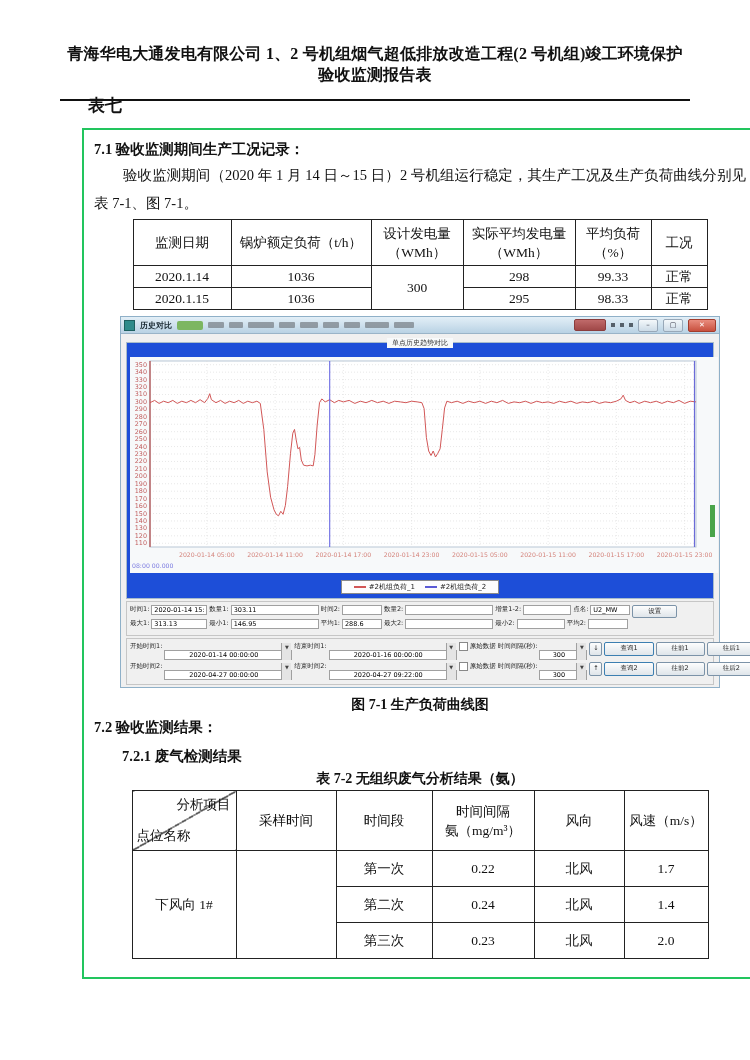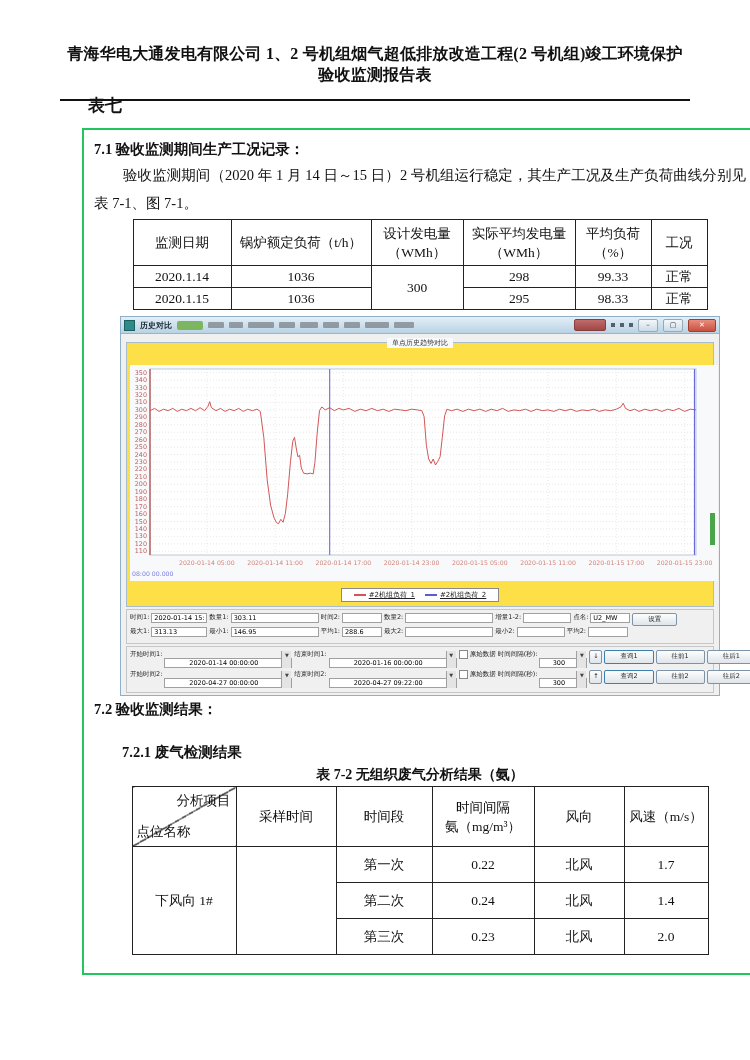--- a/index.html
+++ b/index.html
@@ -6,21 +6,21 @@
   .page{position:relative;width:750px;height:1060px;background:#fff;overflow:hidden;
         font-family:"Liberation Serif","DejaVu Serif",serif;color:#111;}
   
   .doc-header{position:absolute;top:44px;left:60px;right:60px;text-align:center;
               font-size:16px;font-weight:bold;letter-spacing:.2px;
               border-bottom:2px solid #111;padding-bottom:13px;}
   .section-label{position:absolute;top:94px;left:88px;font-size:17px;font-weight:bold;}
   .content-box{position:absolute;top:128px;left:82px;width:676px;border:2px solid #22c55e;
                padding:6px 6px 16px 6px;box-sizing:border-box;background:#fff;}
   .h-sec{font-size:14.5px;font-weight:bold;margin:4px 4px 2px 4px;}
-  .h-sub{font-size:14.5px;font-weight:bold;margin:24px 4px 2px 32px;}
+  .h-sub{font-size:14.5px;font-weight:bold;margin:10px 4px 2px 32px;}
   .para{font-size:14.5px;line-height:28px;text-indent:2em;margin:2px 4px;text-align:justify;}
   .tbl-caption{font-size:14px;font-weight:bold;text-align:center;margin:4px 0 2px 0;}
   .fig-caption{font-size:14px;font-weight:bold;text-align:center;margin:8px 0 0 0;}
   table.doc{border-collapse:collapse;margin:2px auto;table-layout:fixed;}
   table.doc th,table.doc td{border:1px solid #222;text-align:center;vertical-align:middle;
      font-weight:normal;font-size:13.5px;padding:0 2px;overflow:hidden;}
   table.t71{width:574px;}
   table.t71 .hr{height:46px;}
   table.t71 .dr{height:22px;}
   table.t72{width:576px;}
@@ -46,27 +46,27 @@
   .tb-spacer{flex:1;}
   .tb-redbtn{width:30px;height:10px;background:linear-gradient(#c06a6a,#a04848);
              border:1px solid #8a3d3d;border-radius:2px;flex:none;}
   .tb-dot{width:4px;height:4px;background:#55606a;flex:none;}
   .winbtn{width:18px;height:11px;font-size:7px;line-height:10px;text-align:center;
           background:linear-gradient(#f4f8fb,#ccdbe7);border:1px solid #98a8b8;
           border-radius:2px;color:#334;flex:none;}
   .winbtn.close{width:26px;background:linear-gradient(#e98c7e,#c8503e);
                 border-color:#a23c2c;color:#fff;}
   .groupbox{position:relative;margin:8px 5px 2px 5px;border:1px solid #a8bccb;
-            padding:22px 3px 2px 3px;background:#fde047;}
+            padding:14px 3px 2px 3px;background:#1d4ed8;}
   .group-title{position:absolute;top:-5px;left:50%;transform:translateX(-50%);
                background:#f7f9fa;padding:0 5px;font-size:7px;color:#333;white-space:nowrap;}
   .legend-row{text-align:center;margin:1px 0 2px 0;}
   .legend-box{display:inline-block;border:1px solid #8a8a8a;background:#fdfdfd;
               padding:1px 7px;font-size:7px;color:#222;}
-  .lg-item{margin:0 5px;white-space:nowrap;text-decoration:underline;}
+  .lg-item{margin:0 5px;white-space:nowrap;}
   .lg-dash{display:inline-block;width:12px;height:2px;vertical-align:middle;margin-right:3px;}
   .panel{margin:2px 5px;border:1px solid #c6c6c6;background:#f0f0f0;padding:2px 3px;}
   .frow{display:flex;gap:2px;margin:1px 0;}
   .flabel{font-size:6.5px;color:#222;white-space:nowrap;flex:none;}
   .fin{height:10px;border:1px solid #a0a0a0;background:#fff;font-size:6.5px;
        font-family:"DejaVu Sans",sans-serif;padding:0 2px;box-sizing:border-box;flex:none;}
   .fw-a{width:56px;}.fw-b{width:88px;}.fw-c{width:40px;}.fw-d{width:88px;}
   .fw-e{width:48px;}.fw-f{width:40px;}
   .combo{position:relative;flex:none;}
   .combo .fin{width:100%;padding-right:11px;text-align:center;}
@@ -306,20 +306,21 @@
             <span class="combo cw-int"><input class="fin" readonly="" value="300" style=""><span class="combo-arrow">▼</span></span>
             <span class="btn tiny">↑</span>
             <span class="btn primary">查询2</span>
             <span class="btn">往前2</span>
             <span class="btn">往后2</span>
           </div>
         </div>
       </div>
     </div>
 
+    <div class="fig-caption">图 7-1  生产负荷曲线图</div>
 
     <div class="h-sec">7.2  验收监测结果：</div>
     <div class="h-sub">7.2.1  废气检测结果</div>
 
     <div class="tbl-caption">表 7-2  无组织废气分析结果（氨）</div>
     <table class="doc t72">
       <colgroup>
           <col style="width:104px">
           <col style="width:100px">
           <col style="width:96px">

